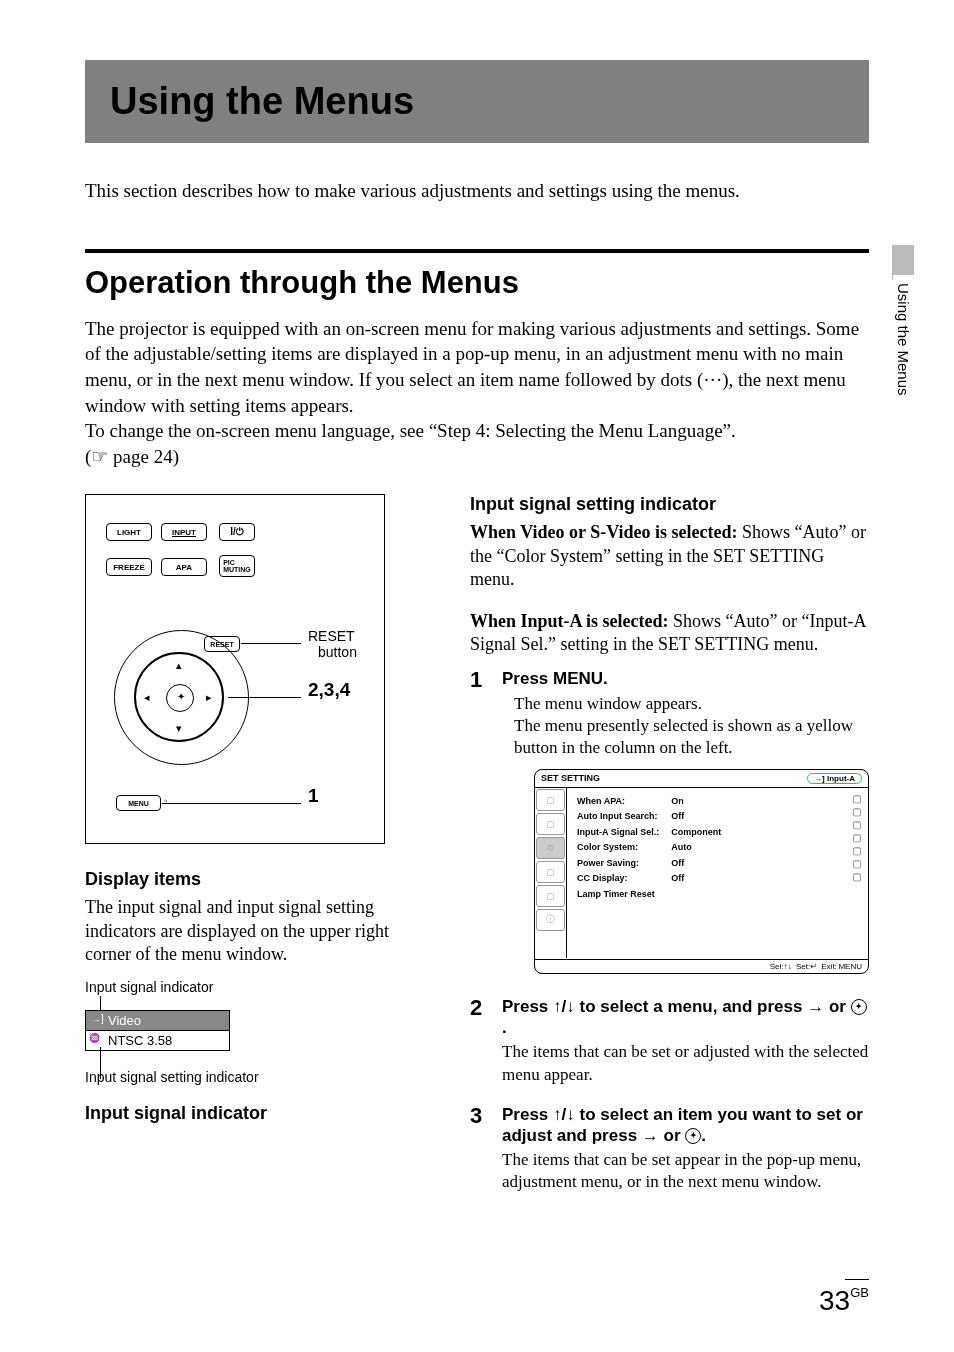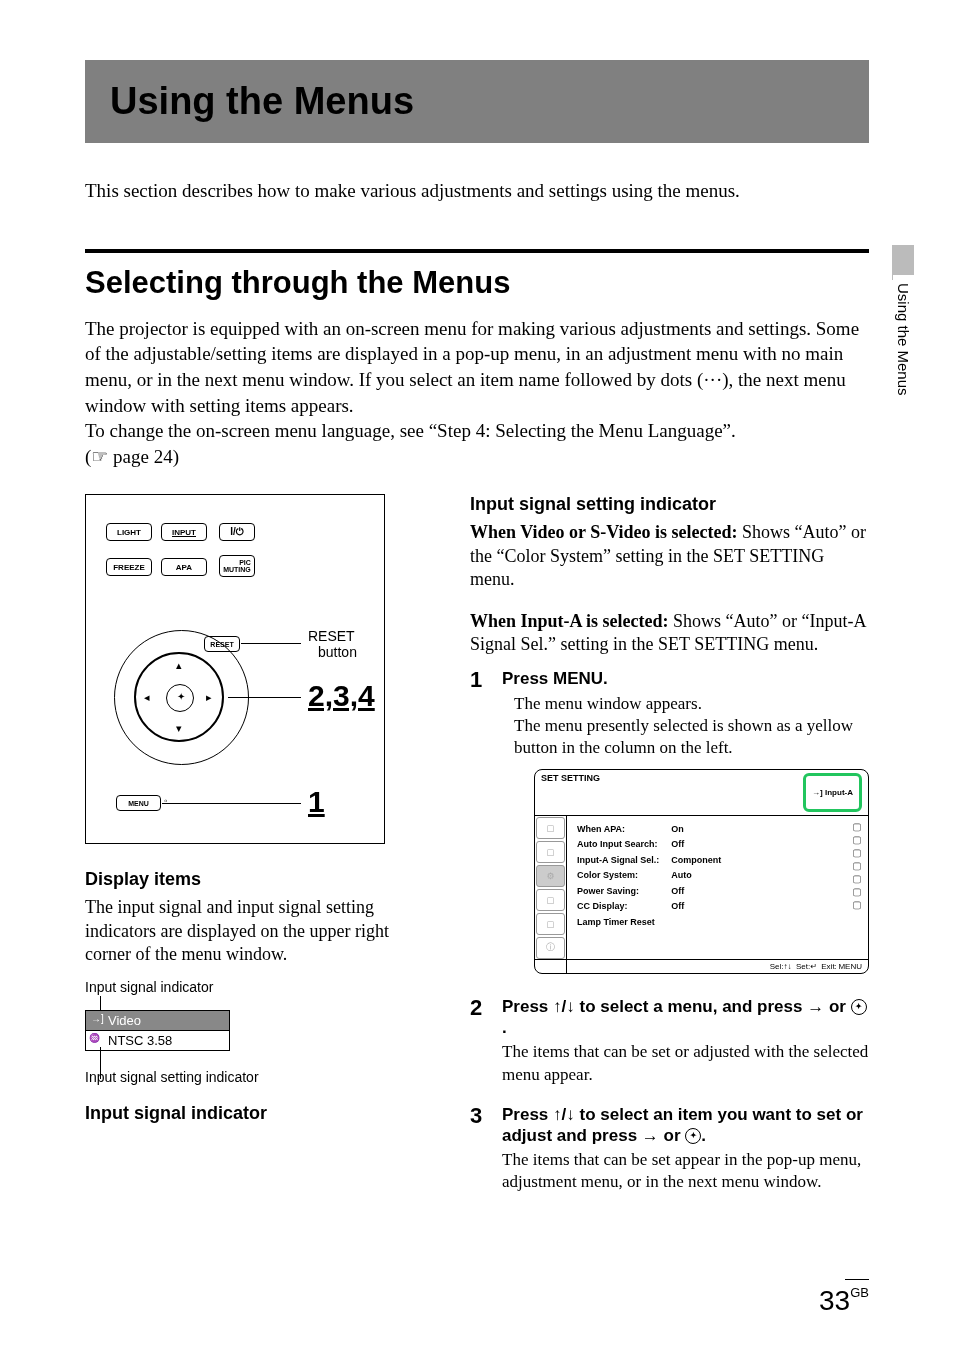--- a/index.html
+++ b/index.html
@@ -77,21 +77,21 @@
       position: relative;
       margin-bottom: 25px;
     }
     .remote-btn {
       position: absolute;
       border: 1.5px solid #000;
       border-radius: 4px;
       font-family: Arial, Helvetica, sans-serif;
       font-size: 8px;
       font-weight: bold;
-      text-align: right;
+      text-align: left;
       display: flex;
       align-items: center;
       justify-content: center;
       background: #fff;
     }
     .dpad-ring {
       position: absolute;
       border: 1.5px solid #000;
       border-radius: 50%;
     }
@@ -106,23 +106,22 @@
       background: #000;
     }
     .callout-text {
       position: absolute;
       font-family: Arial, Helvetica, sans-serif;
       font-size: 14px;
     }
     .callout-big {
       position: absolute;
       font-family: Arial, Helvetica, sans-serif;
-      font-size: 30px;
-      font-weight: bold;
-      text-decoration: underline;
+      font-size: 19px;
+      font-weight: bold;
     }
 
     .subhead {
       font-family: Arial, Helvetica, sans-serif;
       font-weight: bold;
       font-size: 18px;
       margin-bottom: 6px;
     }
     .para {
       font-size: 18px;
@@ -310,21 +309,21 @@
 <div class="side-shade"></div>
 <div class="side-tab">Using the Menus</div>
 
 <div class="chapter-bar">
   <div class="chapter-title">Using the Menus</div>
 </div>
 
 <p class="intro">This section describes how to make various adjustments and settings using the menus.</p>
 
 <hr class="hr-thick">
-<h2 class="section-title">Selecting through the Menus</h2>
+<h2 class="section-title">Operation through the Menus</h2>
 
 <p class="section-body">
   <span>The projector is equipped with an on-screen menu for making various adjustments and settings. Some of the adjustable/setting items are displayed in a pop-up menu, in an adjustment menu with no main menu, or in the next menu window. If you select an item name followed by dots (···), the next menu window with setting items appears.</span><br>
   <span>To change the on-screen menu language, see “Step 4: Selecting the Menu Language”.</span><br>
   <span>(☞ page 24)</span>
 </p>
 
 <div class="columns">
 
   <div class="col-left">
@@ -402,21 +401,21 @@
     <div class="step-row">
       <div class="step-num">1</div>
       <div class="step-content">
         <div class="step-title">Press MENU.</div>
         <div class="step-body" style="white-space:pre-line;margin-left:12px;">The menu window appears.
 The menu presently selected is shown as a yellow button in the column on the left.</div>
 
         <div class="menu-shot">
           <div class="menu-header">
             <span>SET SETTING</span>
-            <span style="border:3px solid #22c55e;border-radius:6px;padding:12px 6px;font-size:8px;"><span style="font-size:8px;">→] </span><span>Input-A</span></span>
+            <span style="border:1px solid #22c55e;border-radius:6px;padding:0 6px;font-size:8px;"><span style="font-size:8px;">→] </span><span>Input-A</span></span>
           </div>
           <div class="menu-body">
             <div class="menu-tabs">
               <div class="menu-tab">▢</div>
               <div class="menu-tab">▢</div>
               <div class="menu-tab active">⚙</div>
               <div class="menu-tab">▢</div>
               <div class="menu-tab">▢</div>
               <div class="menu-tab">ⓘ</div>
             </div>

